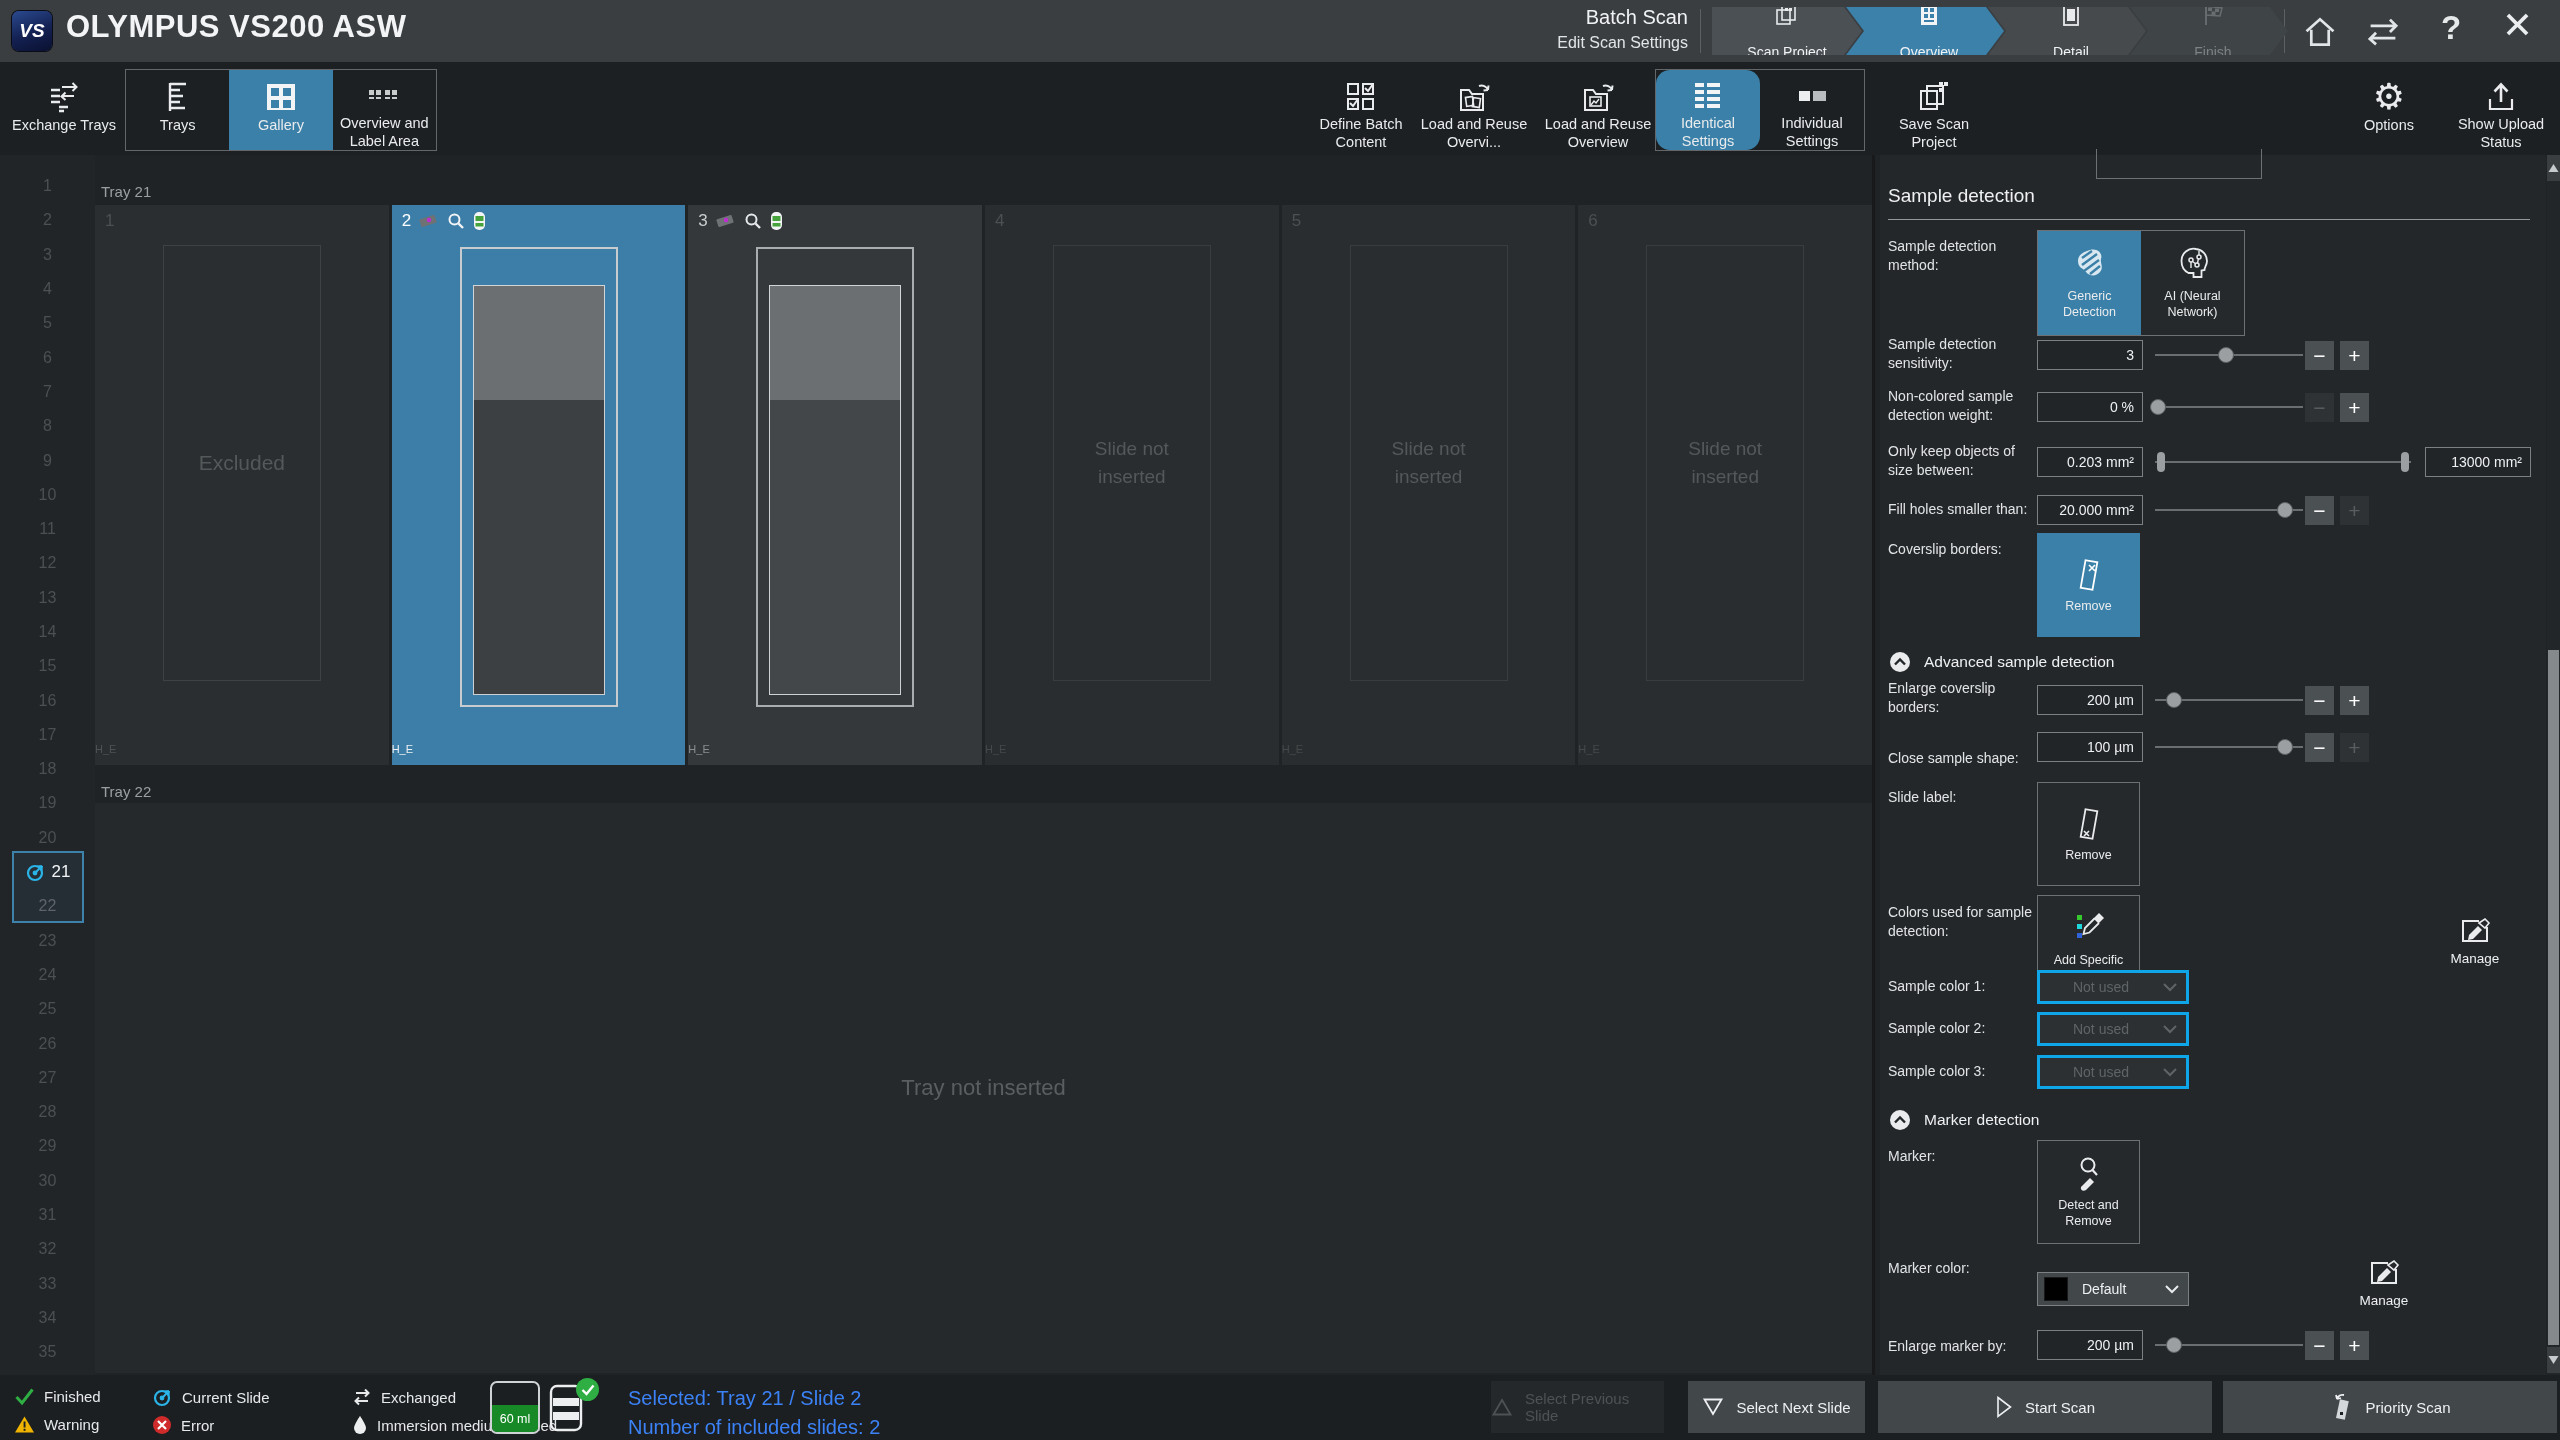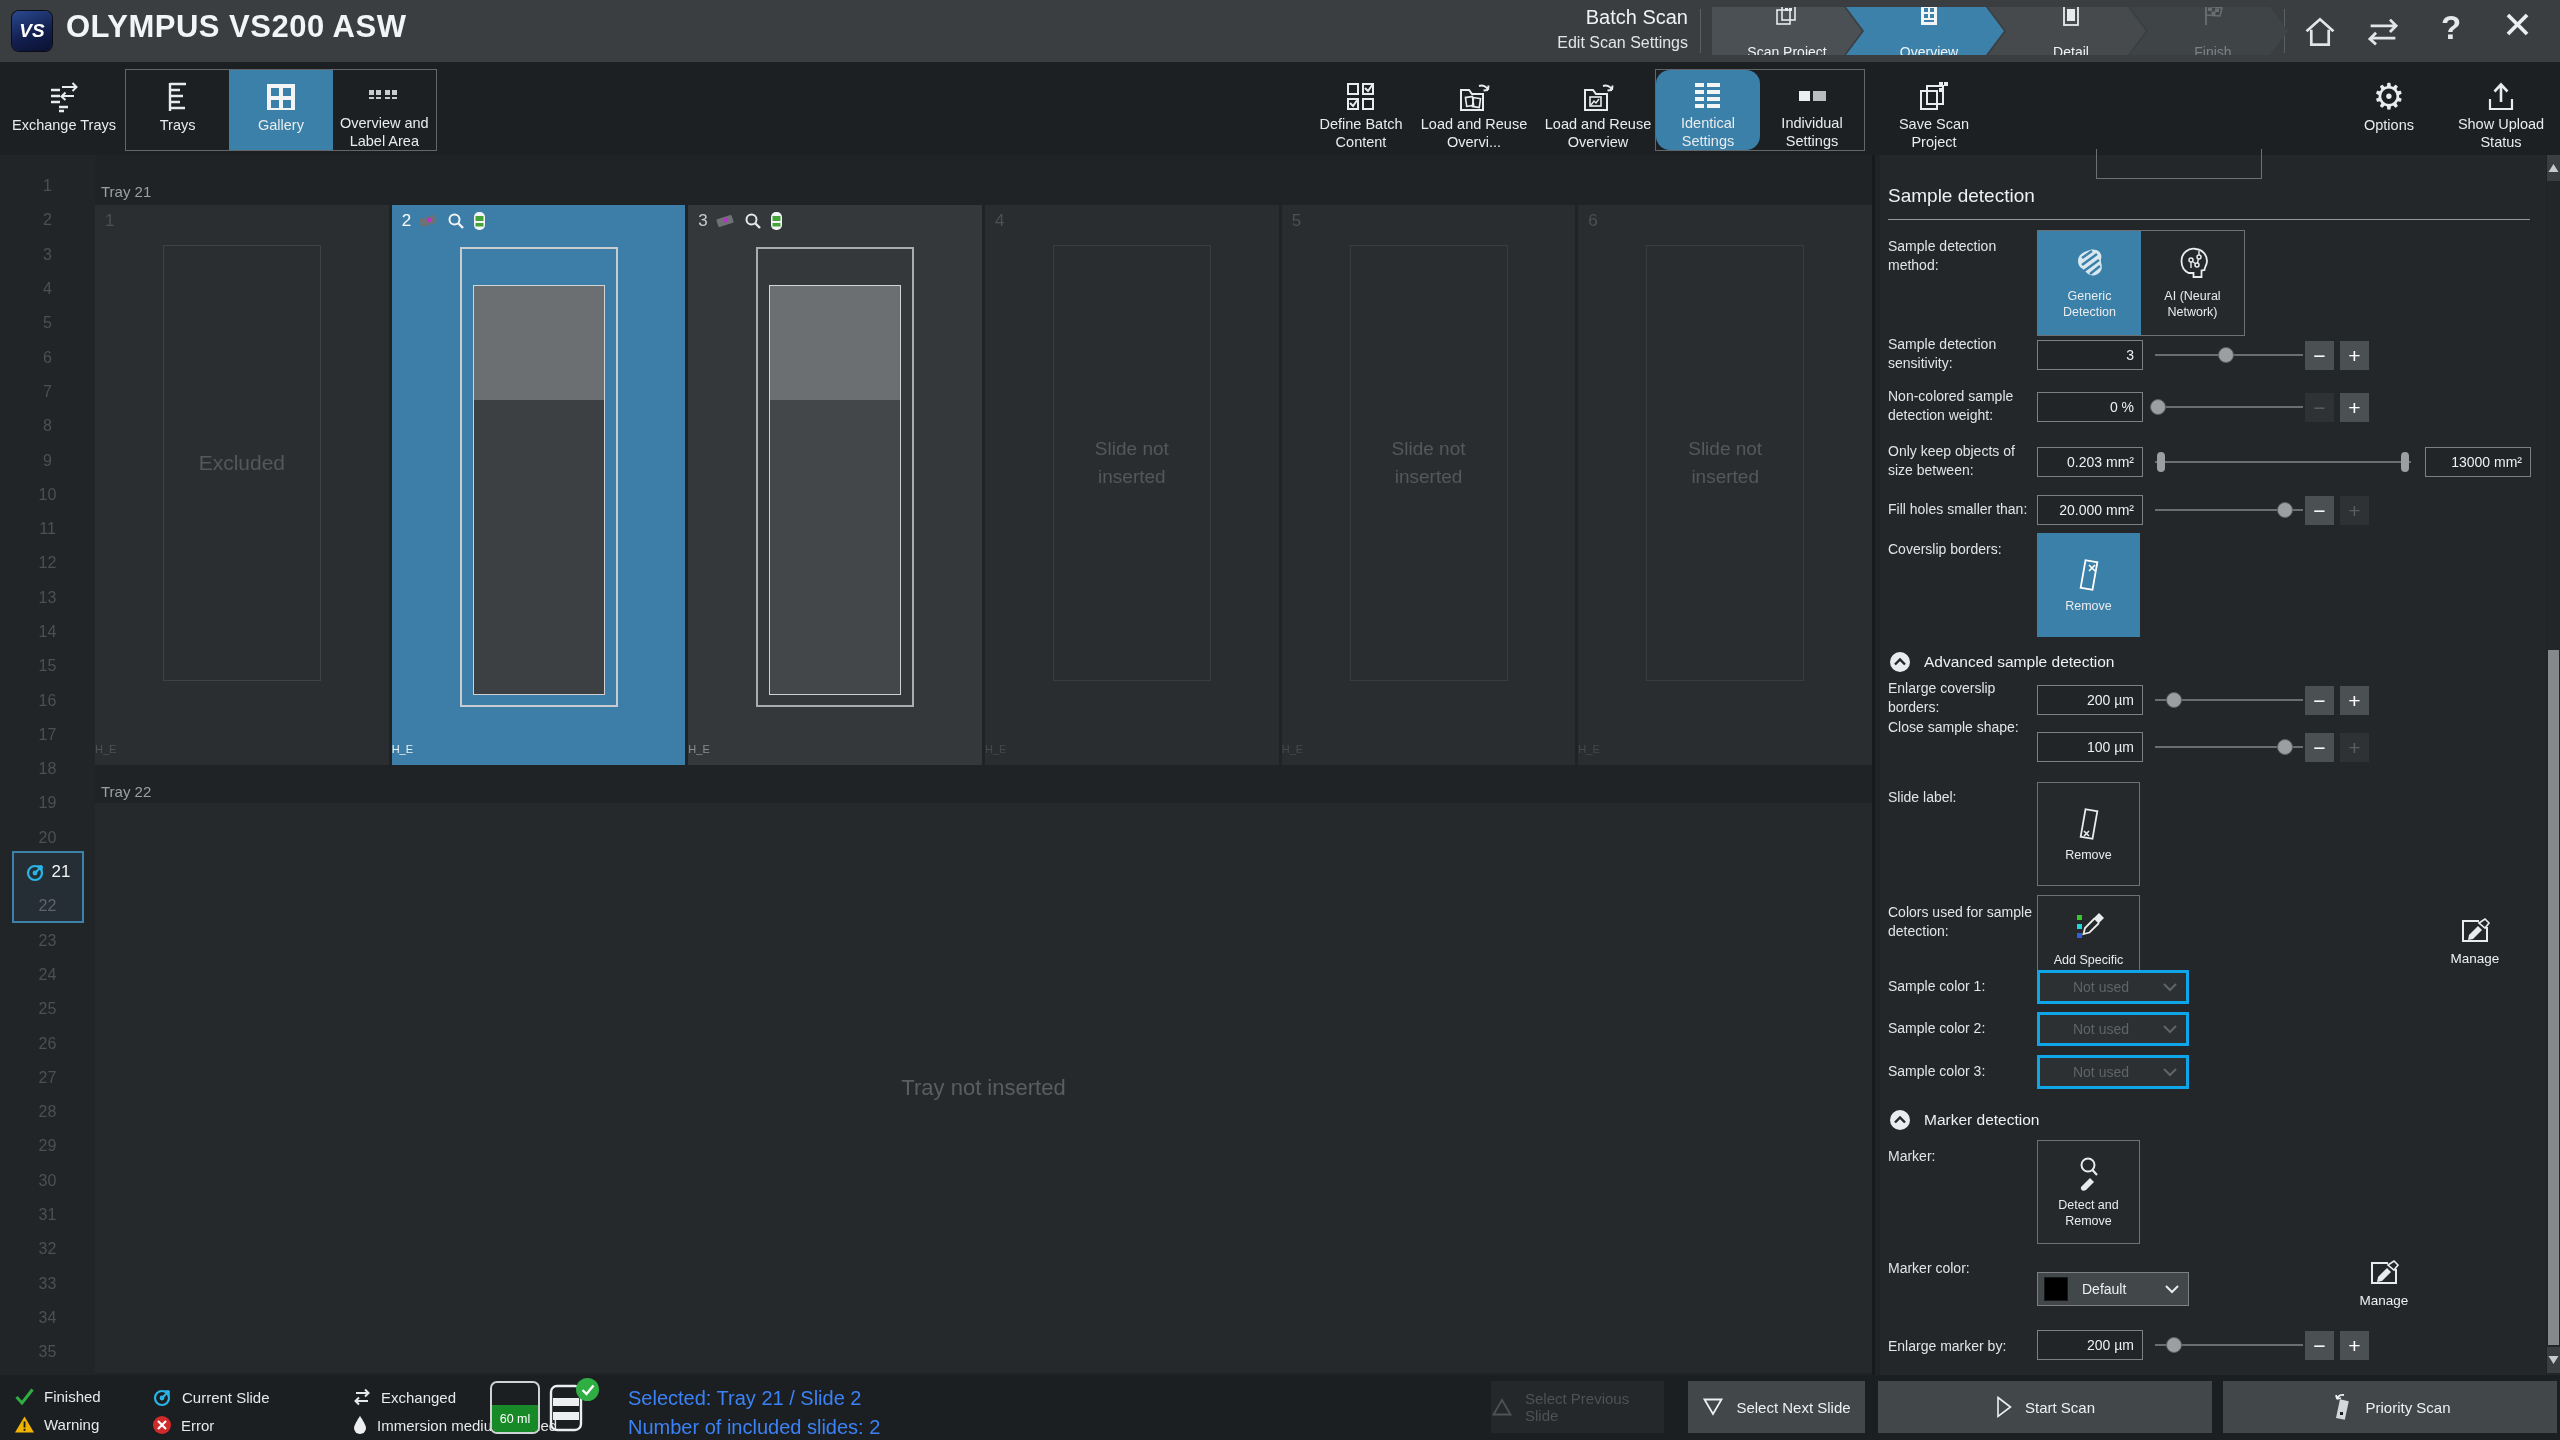--- a/index.html
+++ b/index.html
@@ -682,21 +682,21 @@
           <div class="track"></div>
           <div class="thumb" style="left: calc(13% - 8px);"></div>
         </div>
       <div class="pstep" style="left:425px;top:531px;">
           <span>−</span>
         </div>
       <div class="pstep" style="left:460px;top:531px;">
           <span>+</span>
         </div>
 
-      <div class="plabel" style="top:563px;">Close sample shape:</div>
+      <div class="plabel" style="top:594px;">Close sample shape:</div>
       <div class="pinput" style="top:577px;">100 µm</div>
       <div class="pslider" style="top:577px;">
           <div class="track"></div>
           <div class="thumb" style="left: calc(88% - 8px);"></div>
         </div>
       <div class="pstep" style="left:425px;top:578px;">
           <span>−</span>
         </div>
       <div class="pstep dis" style="left:460px;top:578px;">
           <span>+</span>

